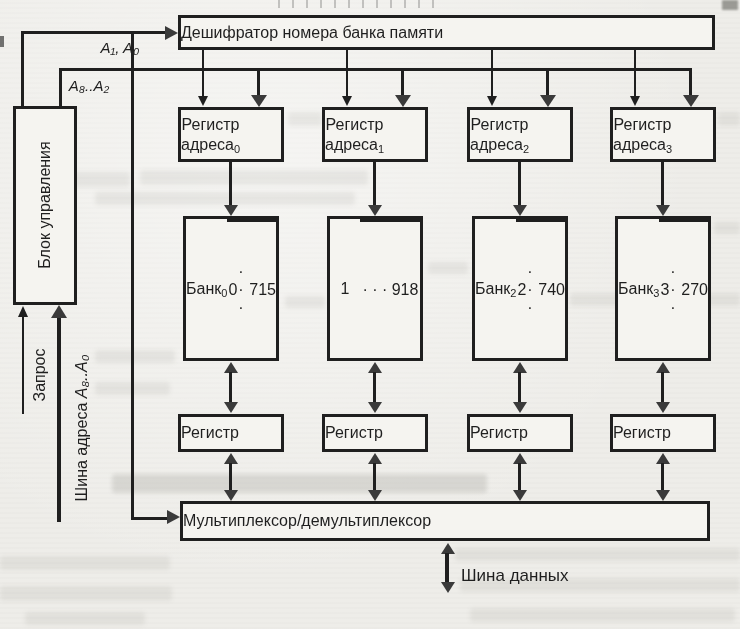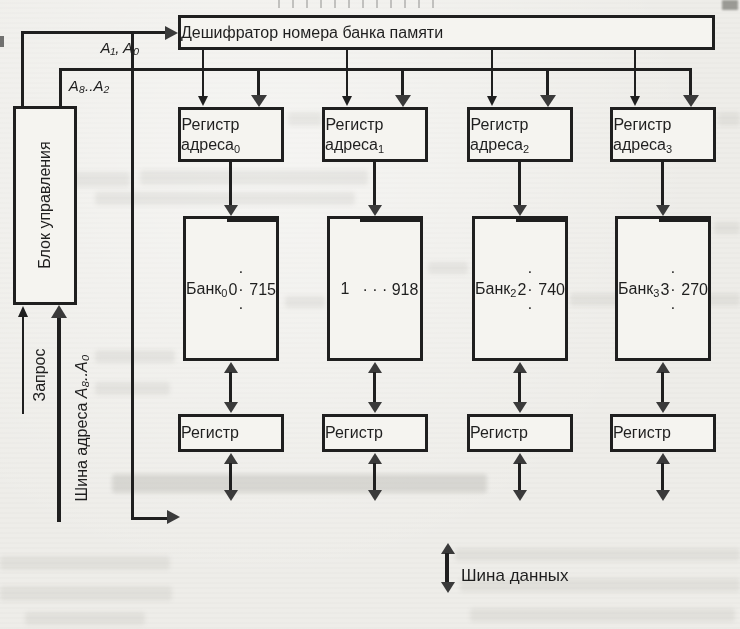--- a/index.html
+++ b/index.html
@@ -247,19 +247,22 @@
     <div class="ln" style="left:51px;top:372px;width:3px;height:31px;"></div>
     <div class="tri tri-d-md" style="left:46px;top:402px;"></div>
     <div class="box" style="left:0;top:414px;width:106px;height:38px;">
       <span>Регистр</span>
     </div>
     <div class="tri tri-u-md" style="left:46px;top:453px;"></div>
     <div class="ln" style="left:51px;top:463px;width:3px;height:28px;"></div>
     <div class="tri tri-d-md" style="left:46px;top:490px;"></div>
   </div>
 
+  <div class="box" style="left:180px;top:501px;width:530px;height:40px;">
+    <span>Мультиплексор/демультиплексор</span>
+  </div>
 
   <div class="tri tri-u-md" style="left:441px;top:543px;"></div>
   <div class="ln" style="left:445px;top:553px;width:4px;height:30px;"></div>
   <div class="tri tri-d-md" style="left:441px;top:582px;"></div>
   <div style="position:absolute;left:461px;top:566px;font-size:17px;white-space:nowrap;">Шина данных</div>
 
 </div>
 
 </body></html>

